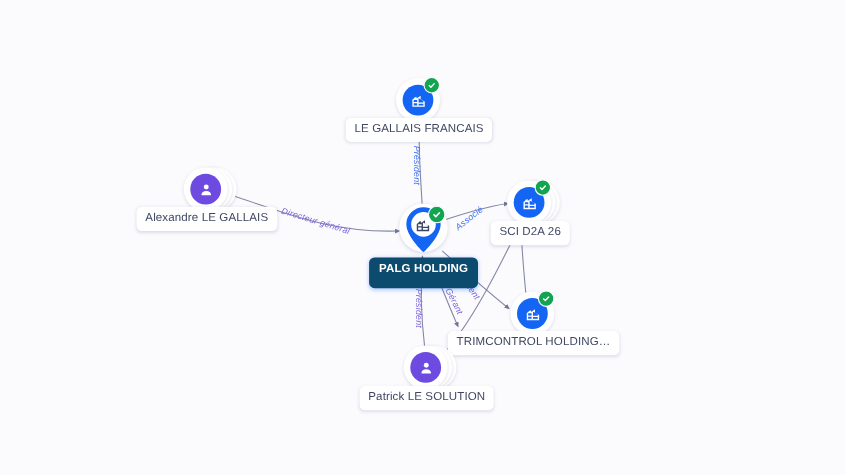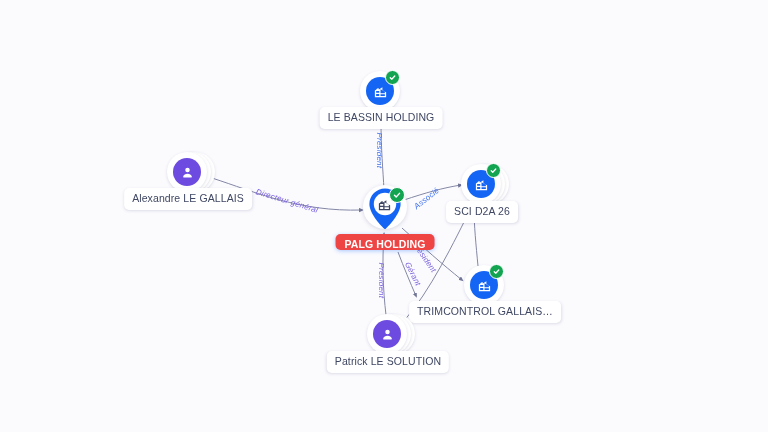--- a/index.html
+++ b/index.html
@@ -110,26 +110,26 @@
     font-size: 10.5px;
     line-height: 1;
     color: #3f4763;
     background: #ffffff;
     padding: 5px 8px 6px 8px;
     border-radius: 5px;
     box-shadow: 0 1px 3px rgba(60,64,110,0.16);
     letter-spacing: 0.1px;
   }
   .node-label.primary {
-    background: #ef4444;
+    background: #0c4a6e;
     color: #ffffff;
     font-weight: bold;
     box-shadow: 0 1px 4px rgba(21,101,245,0.35);
     font-size: 10.5px;
-    padding: 5px 9px 0 9px;
+    padding: 5px 9px 12px 9px;
   }
 
   
   .edge-label {
     position: absolute;
     font-size: 8px;
     font-style: italic;
     white-space: nowrap;
     transform-origin: 0 50%;
     letter-spacing: 0.2px;
@@ -177,21 +177,21 @@
               <path fill="#ffffff" d="M3 21V10.5l6-4.2V9l6-4v5.2l6 3.1V21H3zm2-2h5v-3.2H5V19zm0-5h5v-3H5v3zm7 5h7v-2.6h-7V19zm0-4.4h7v-2.7l-7-3.4v6.1z"></path>
               <circle cx="7.3" cy="8.6" r="1.5" fill="#ffffff"></circle>
             </svg>
           </div>
           <div class="badge-check">
             <svg width="9" height="9" viewBox="0 0 24 24" aria-hidden="true">
               <path fill="none" stroke="#ffffff" stroke-width="3.4" stroke-linecap="round" stroke-linejoin="round" d="M6 12.6l4 4 8-8.5"></path>
             </svg>
           </div>
         </div>
-        <div class="node-label" style="left: 381px; top: 107px;">LE BASSIN HOLDING</div>
+        <div class="node-label" style="left: 381px; top: 107px;">LE GALLAIS FRANCAIS</div>
       </div>
       <div class="node" style="left: 0px; top: 0px;">
         <div class="marker-wrap" style="left: 188px; top: 173px;">
           <div class="stack-card s3"></div>
           <div class="stack-card s2"></div>
           <div class="stack-card s1"></div>
           <div class="disc person">
             <svg width="15" height="15" viewBox="0 0 24 24" aria-hidden="true">
               <circle cx="12" cy="8" r="3.6" fill="#ffffff"></circle>
               <path fill="#ffffff" d="M5 19.2c0-3.4 3.1-5.4 7-5.4s7 2 7 5.4c0 .5-.4.8-.9.8H5.9c-.5 0-.9-.3-.9-.8z"></path>
@@ -246,21 +246,21 @@
               <path fill="#ffffff" d="M3 21V10.5l6-4.2V9l6-4v5.2l6 3.1V21H3zm2-2h5v-3.2H5V19zm0-5h5v-3H5v3zm7 5h7v-2.6h-7V19zm0-4.4h7v-2.7l-7-3.4v6.1z"></path>
               <circle cx="7.3" cy="8.6" r="1.5" fill="#ffffff"></circle>
             </svg>
           </div>
           <div class="badge-check">
             <svg width="9" height="9" viewBox="0 0 24 24" aria-hidden="true">
               <path fill="none" stroke="#ffffff" stroke-width="3.4" stroke-linecap="round" stroke-linejoin="round" d="M6 12.6l4 4 8-8.5"></path>
             </svg>
           </div>
         </div>
-        <div class="node-label" style="left: 485px; top: 301px;">TRIMCONTROL GALLAIS…</div>
+        <div class="node-label" style="left: 485px; top: 301px;">TRIMCONTROL HOLDING…</div>
       </div>
       <div class="node" style="left: 0px; top: 0px;">
         <div class="marker-wrap" style="left: 388px; top: 335px;">
           <div class="stack-card s3"></div>
           <div class="stack-card s2"></div>
           <div class="stack-card s1"></div>
           <div class="disc person">
             <svg width="15" height="15" viewBox="0 0 24 24" aria-hidden="true">
               <circle cx="12" cy="8" r="3.6" fill="#ffffff"></circle>
               <path fill="#ffffff" d="M5 19.2c0-3.4 3.1-5.4 7-5.4s7 2 7 5.4c0 .5-.4.8-.9.8H5.9c-.5 0-.9-.3-.9-.8z"></path>

